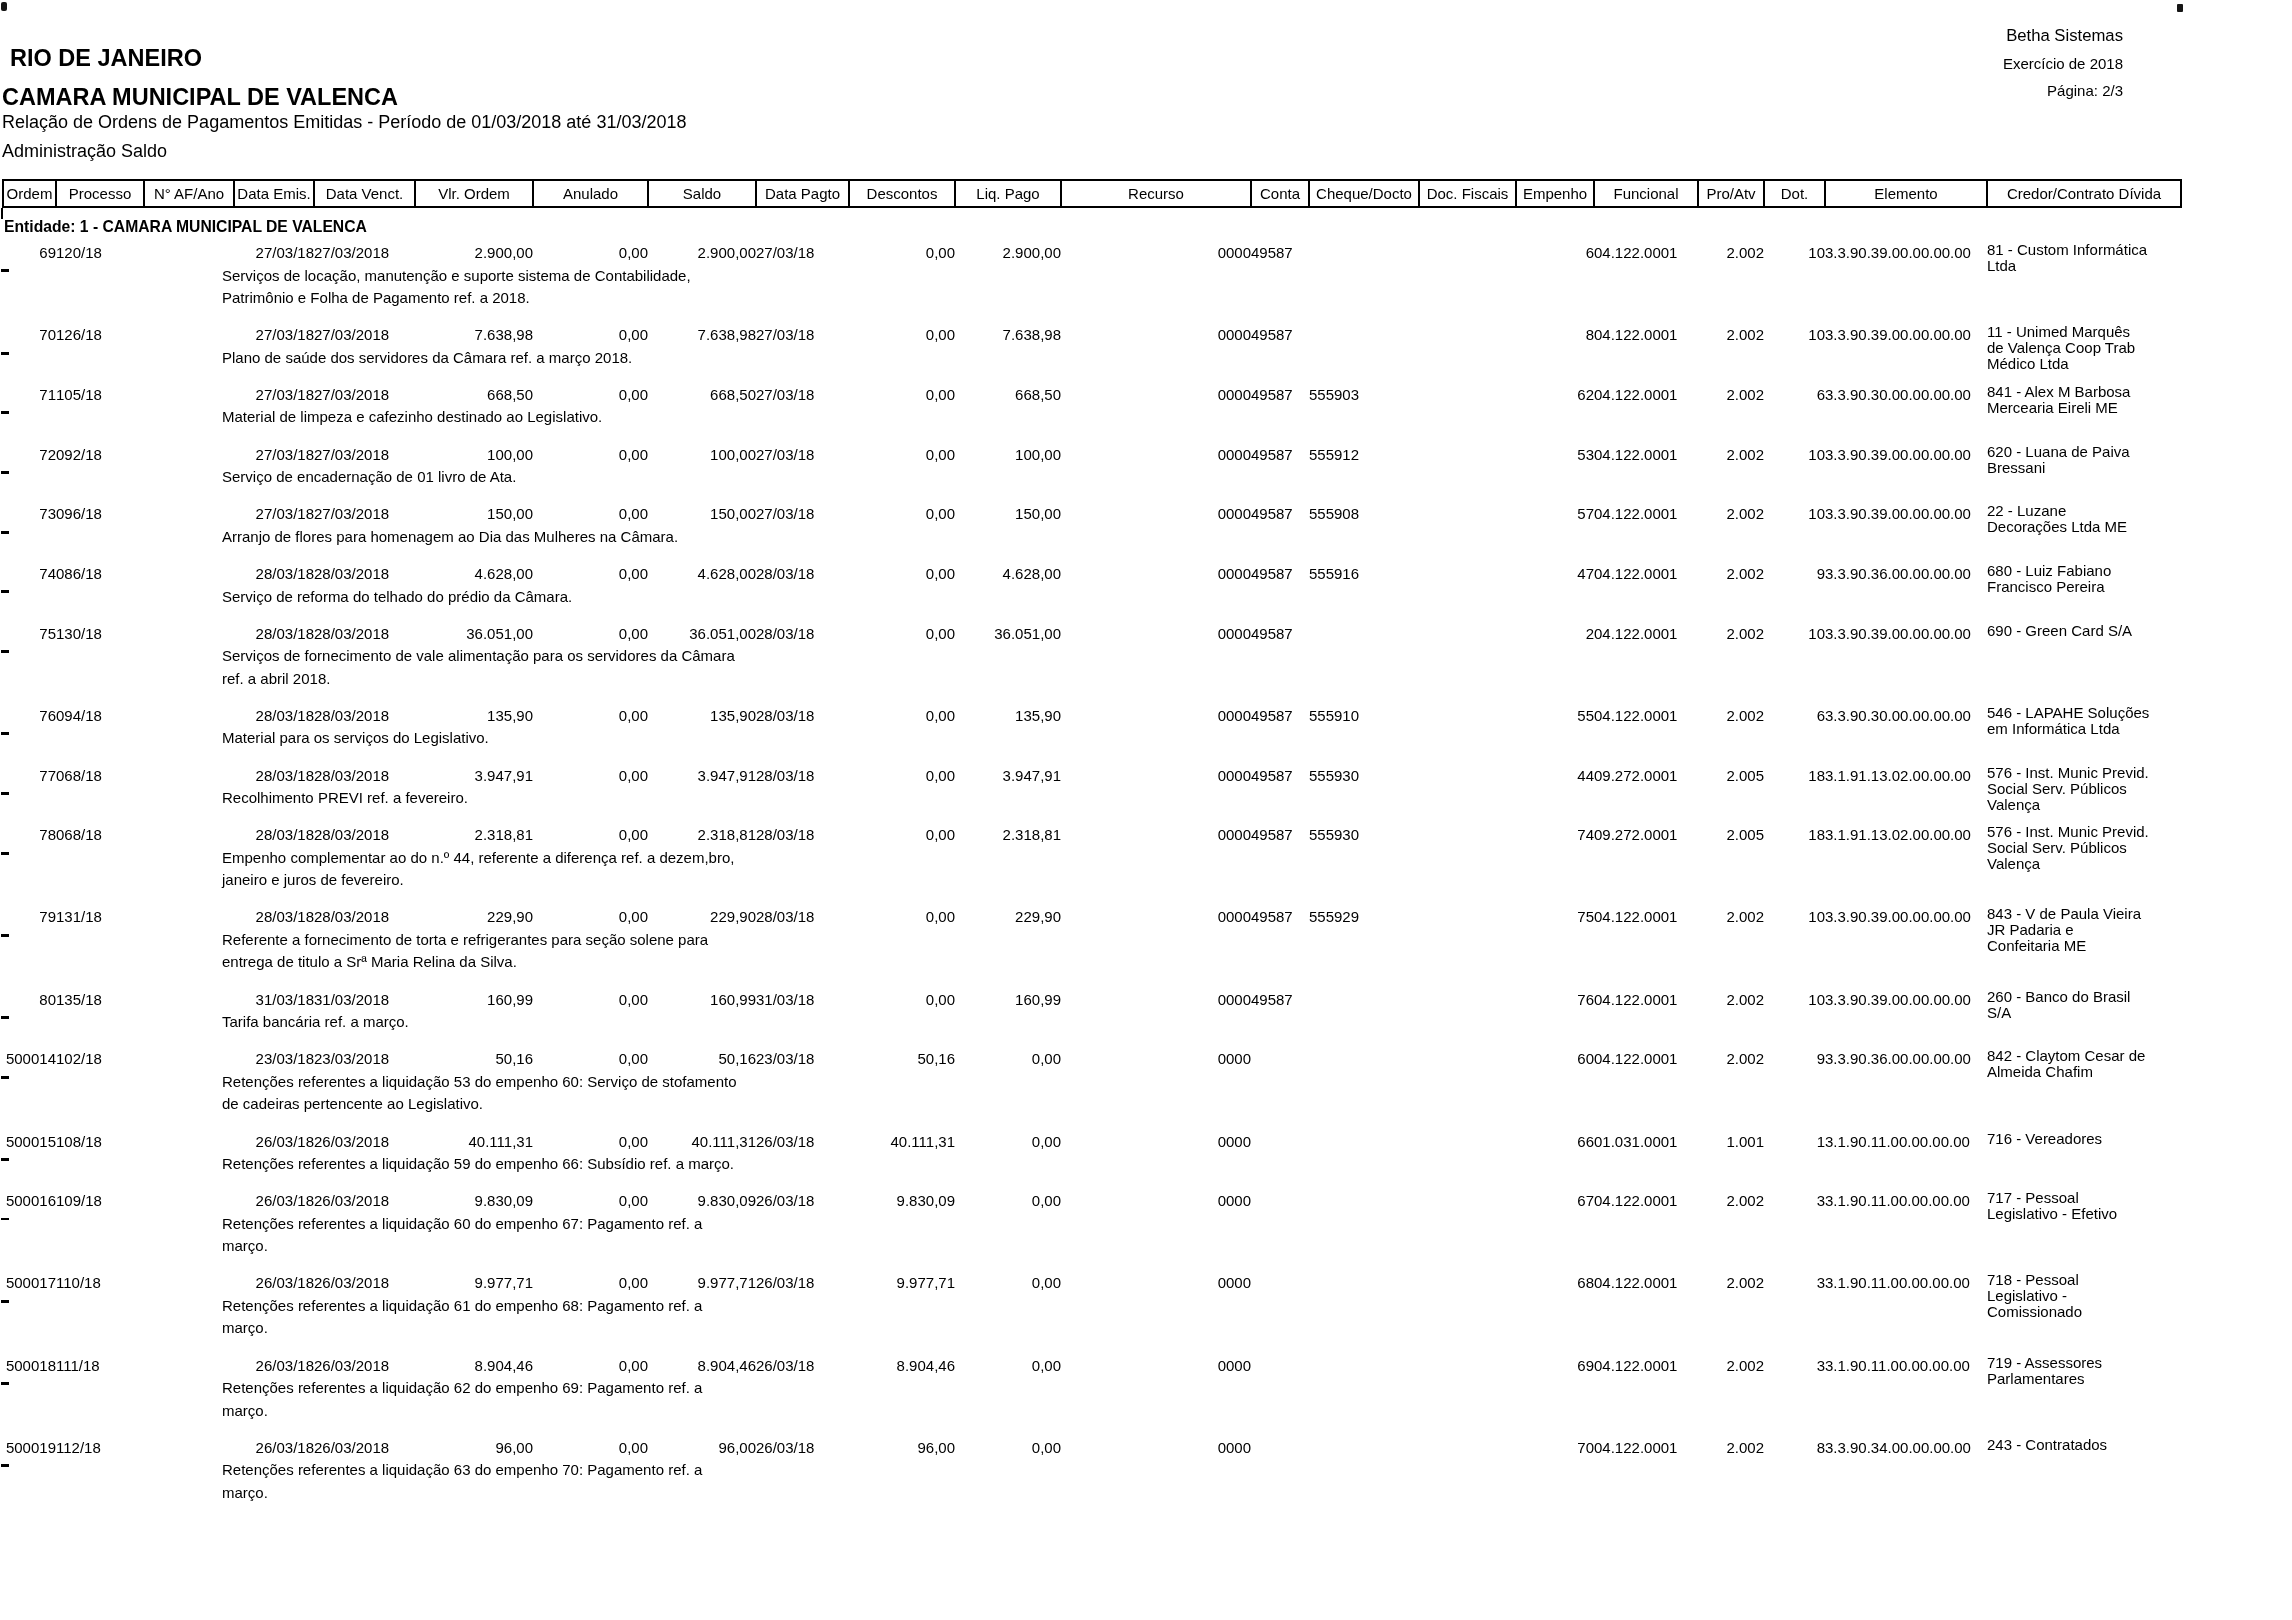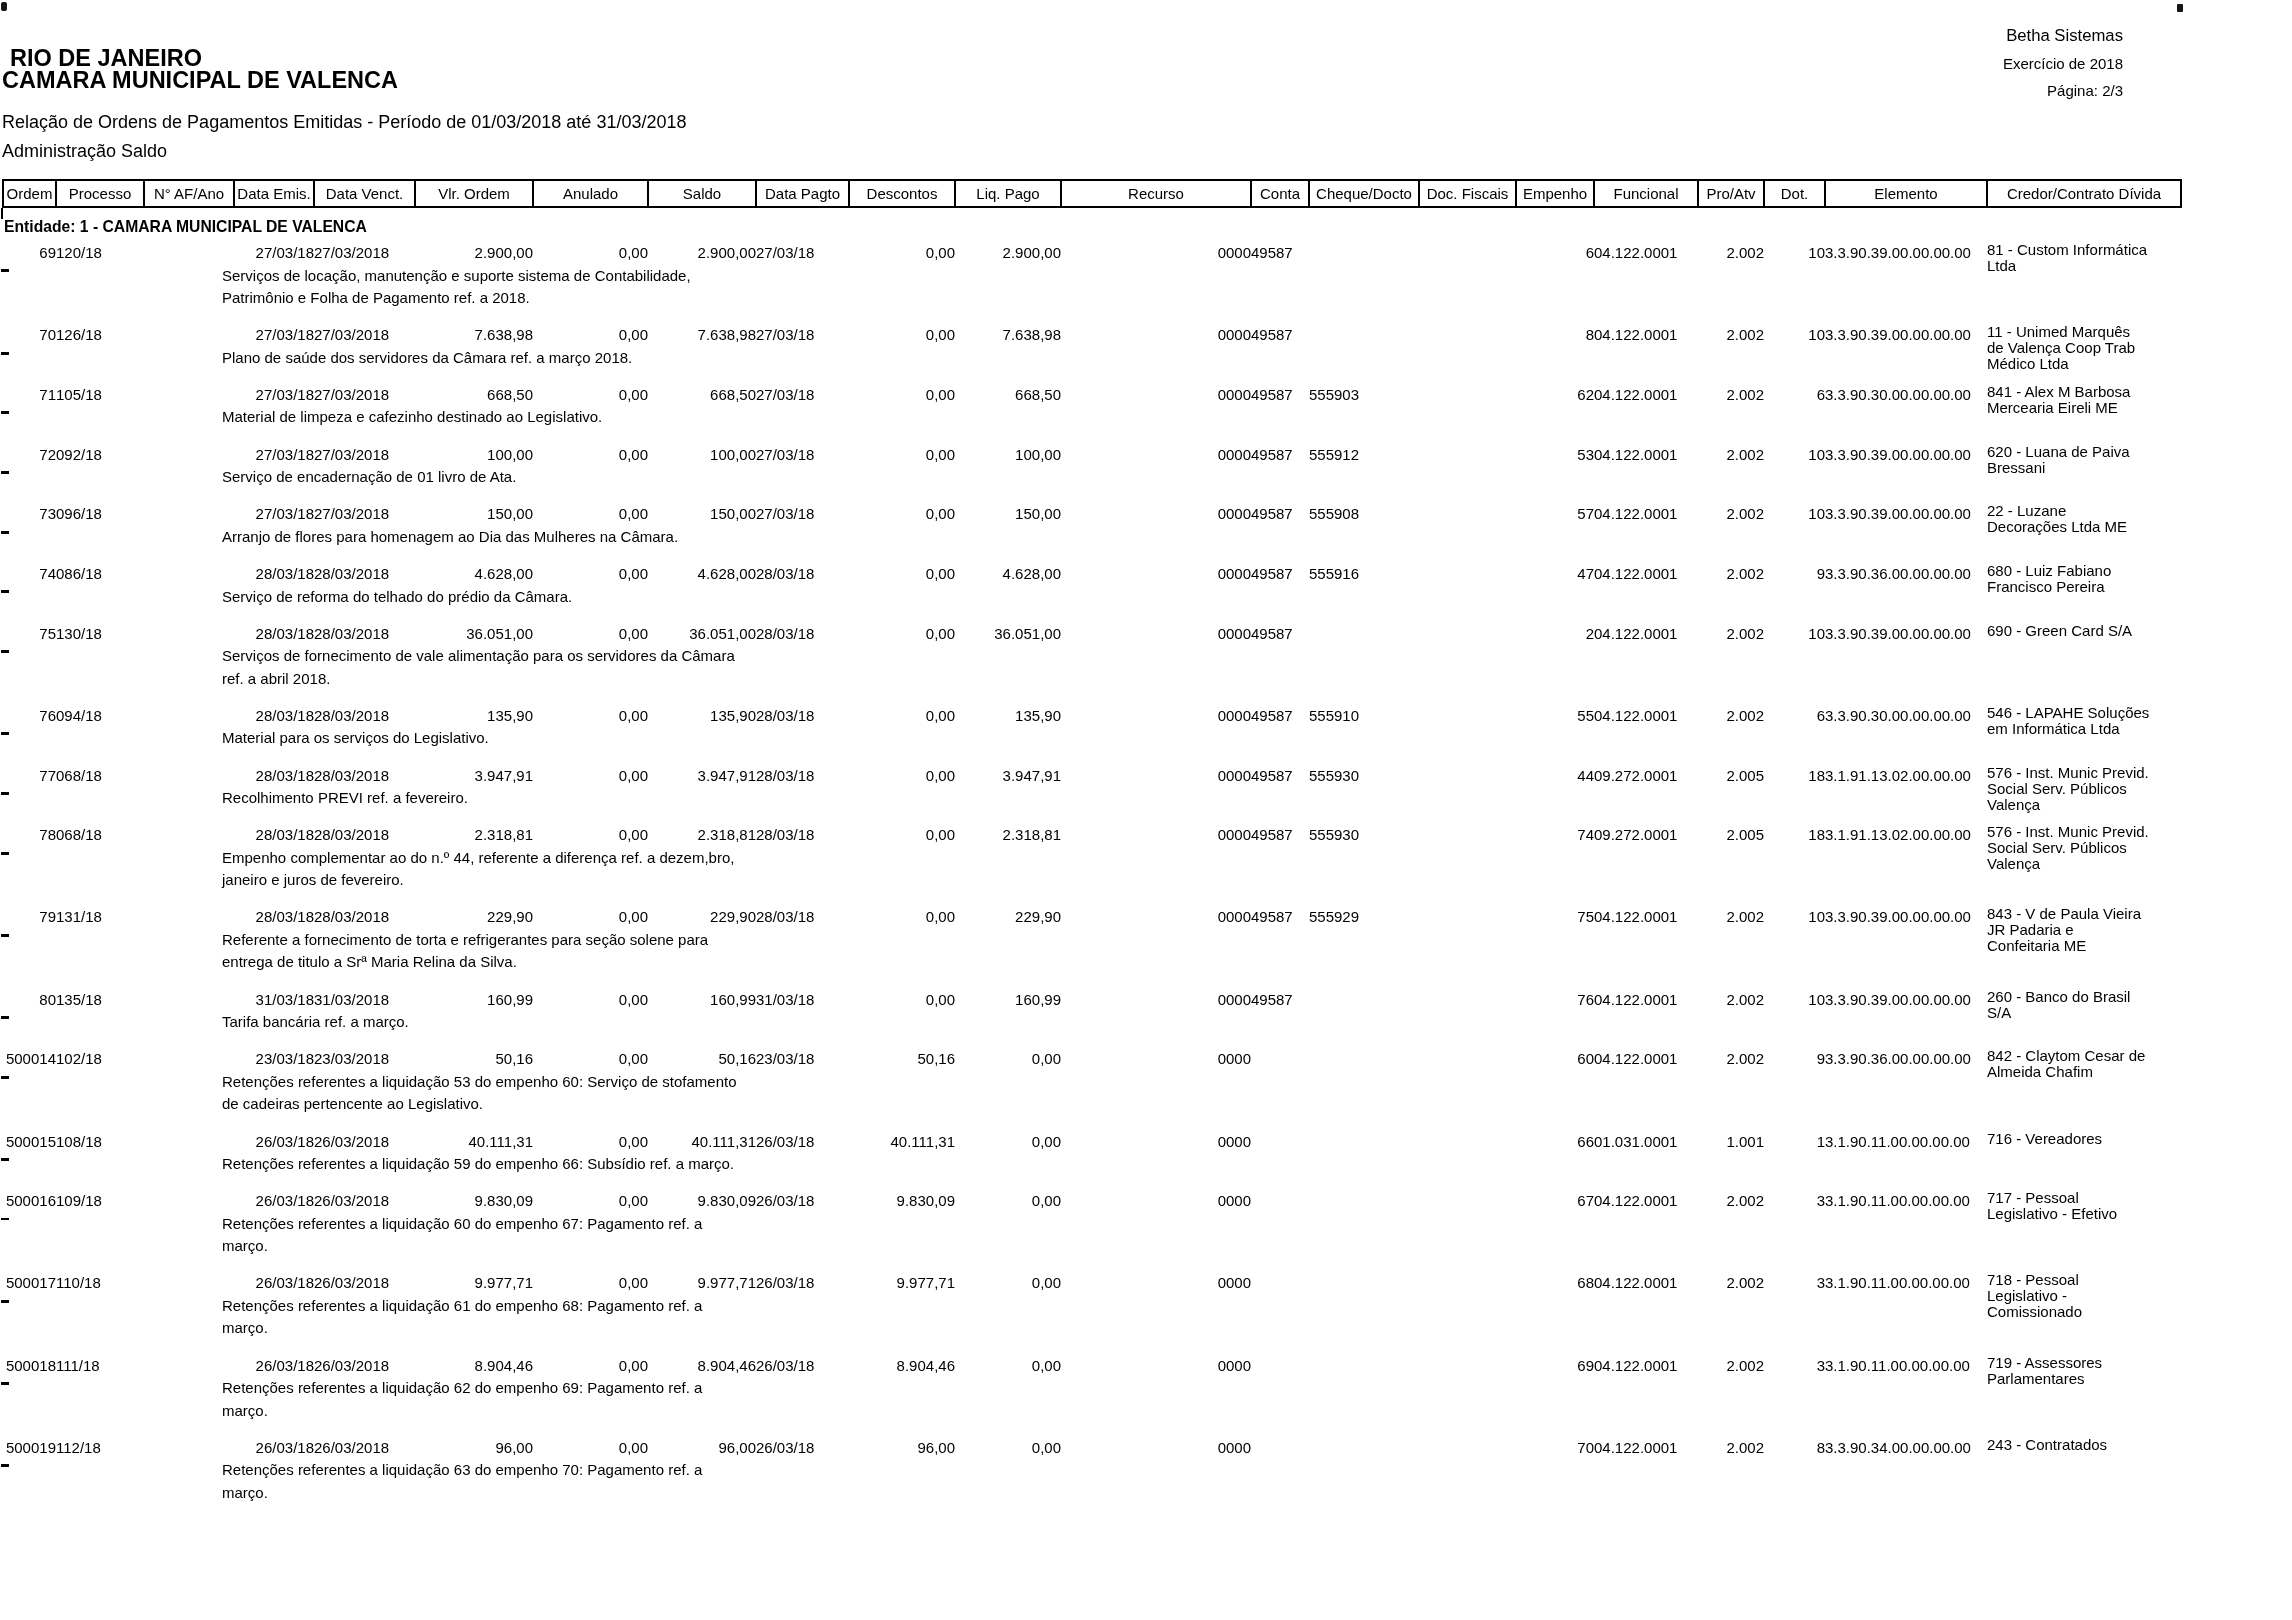--- a/index.html
+++ b/index.html
@@ -3,21 +3,21 @@
 <meta charset="utf-8">
 <style>
   html,body{margin:0;padding:0;background:#e8e8e8;}
   .page{
     width:2293px;height:1620px;position:relative;background:#ffffff;overflow:hidden;
     font-family:"Liberation Sans","DejaVu Sans",sans-serif;color:#000;
   }
   
   .hl{position:absolute;left:2px;white-space:nowrap;}
   .hl.t1{top:45px;font-size:23.5px;font-weight:700;margin-left:8px;}
-  .hl.t2{top:67px;font-size:23.5px;font-weight:700;}
+  .hl.t2{top:84px;font-size:23.5px;font-weight:700;}
   .hl.t3{top:112px;font-size:18px;}
   .hl.t4{top:141px;font-size:18px;}
   .hr{position:absolute;right:170px;text-align:right;white-space:nowrap;}
   .hr.r1{top:25.5px;font-size:16.7px;}
   .hr.r2{top:55px;font-size:15px;}
   .hr.r3{top:82px;font-size:15px;}
   
   .spec-tl{position:absolute;left:1px;top:2px;width:5.9px;height:8.8px;background:#151515;border-radius:2px;}
   .spec-tr{position:absolute;left:2177px;top:3.9px;width:5.9px;height:7.8px;background:#151515;border-radius:1px;}
   

